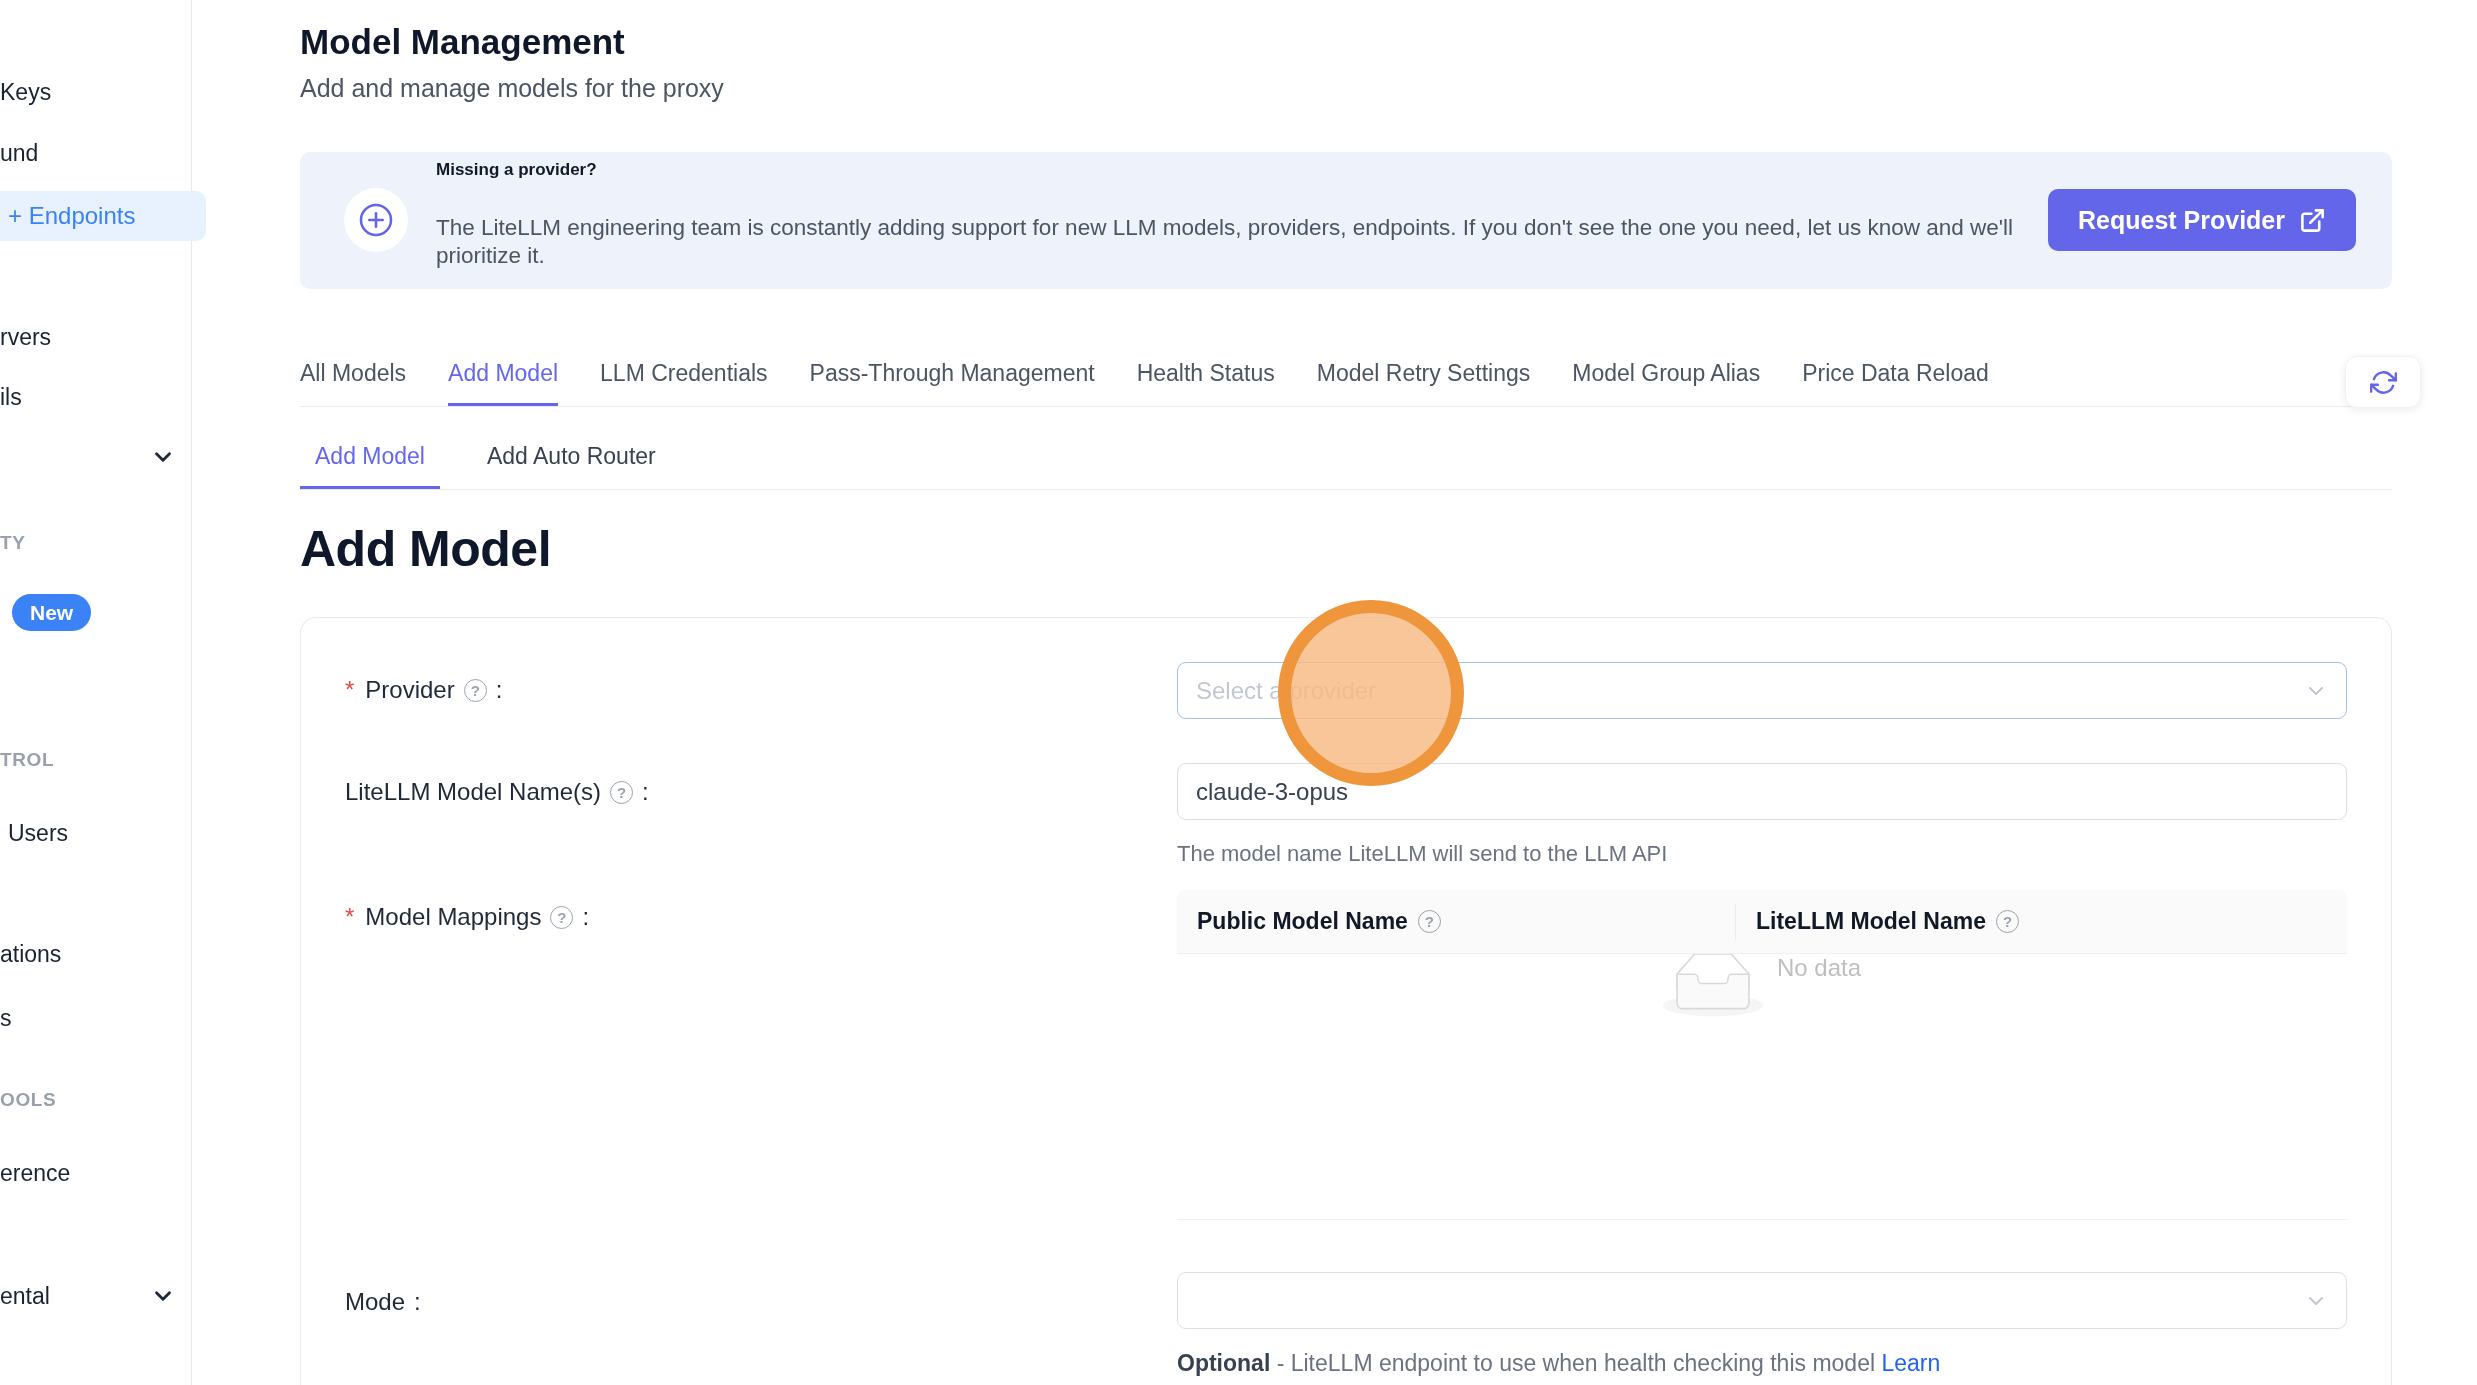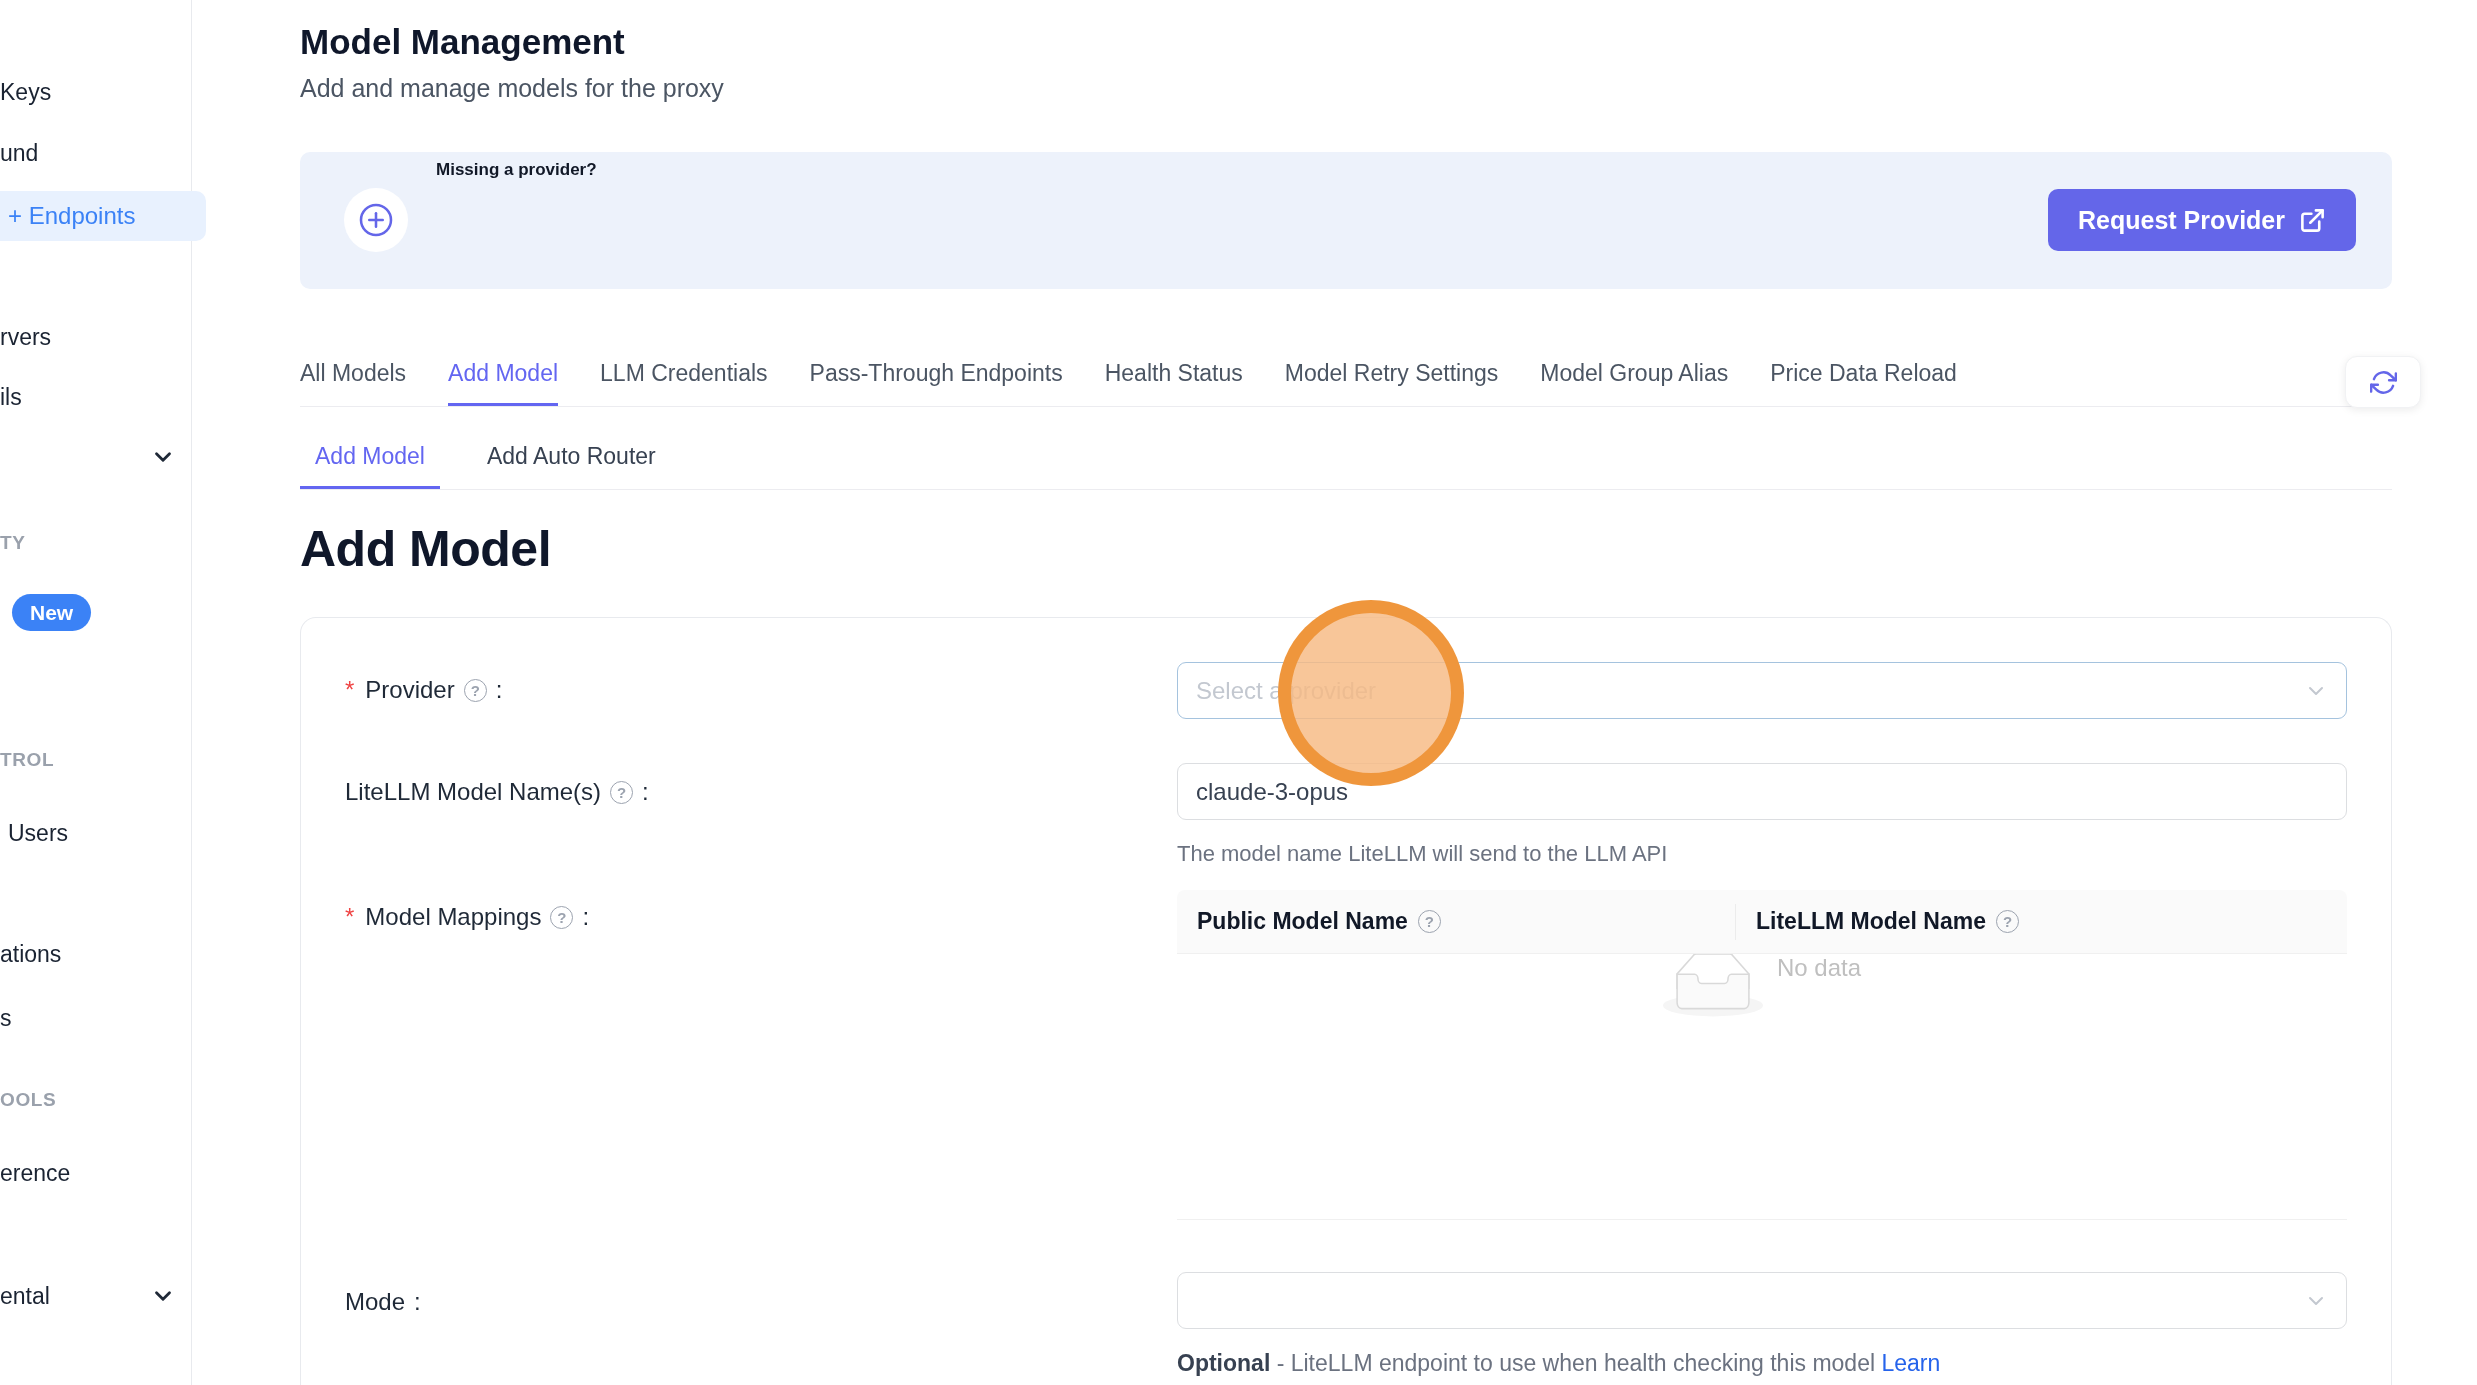--- a/index.html
+++ b/index.html
@@ -116,35 +116,36 @@
 
   <div class="banner">
     <div class="banner-icon">
       <svg width="36" height="36" viewBox="0 0 24 24" fill="none" stroke="#6466e9" stroke-width="1.7" stroke-linecap="round">
         <circle cx="12" cy="12" r="10"></circle>
           <line x1="12" y1="7.5" x2="12" y2="16.5"></line>
           <line x1="7.5" y1="12" x2="16.5" y2="12"></line>
       </svg>
     </div>
     <div class="banner-title">Missing a provider?</div>
+    <div class="banner-body">The LiteLLM engineering team is constantly adding support for new LLM models, providers, endpoints. If you don't see the one you need, let us know and we'll prioritize it.</div>
     <button class="req-btn">
       <span>Request Provider</span>
       <svg width="27" height="27" viewBox="0 0 24 24" fill="none" stroke="#ffffff" stroke-width="2.3" stroke-linecap="round" stroke-linejoin="round">
         <path d="M18 13v6a2 2 0 0 1-2 2H5a2 2 0 0 1-2-2V8a2 2 0 0 1 2-2h6"></path>
           <polyline points="15 3 21 3 21 9"></polyline>
           <line x1="10" y1="14" x2="21" y2="3"></line>
       </svg>
     </button>
   </div>
 
   <div class="tabs-row">
     <div class="tab">All Models</div>
     <div class="tab active">Add Model</div>
     <div class="tab">LLM Credentials</div>
-    <div class="tab">Pass-Through Endpoints</div>
+    <div class="tab">Pass-Through Management</div>
     <div class="tab">Health Status</div>
     <div class="tab">Model Retry Settings</div>
     <div class="tab">Model Group Alias</div>
     <div class="tab">Price Data Reload</div>
   </div>
   <div class="refresh-btn">
     <svg width="27" height="27" viewBox="0 0 24 24" fill="none" stroke="#6466e9" stroke-width="2.2" stroke-linecap="round" stroke-linejoin="round">
       <polyline points="23 4 23 10 17 10"></polyline>
         <polyline points="1 20 1 14 7 14"></polyline>
       <path d="M3.51 9a9 9 0 0 1 14.85-3.36L23 10M1 14l4.64 4.36A9 9 0 0 0 20.49 15"></path>

